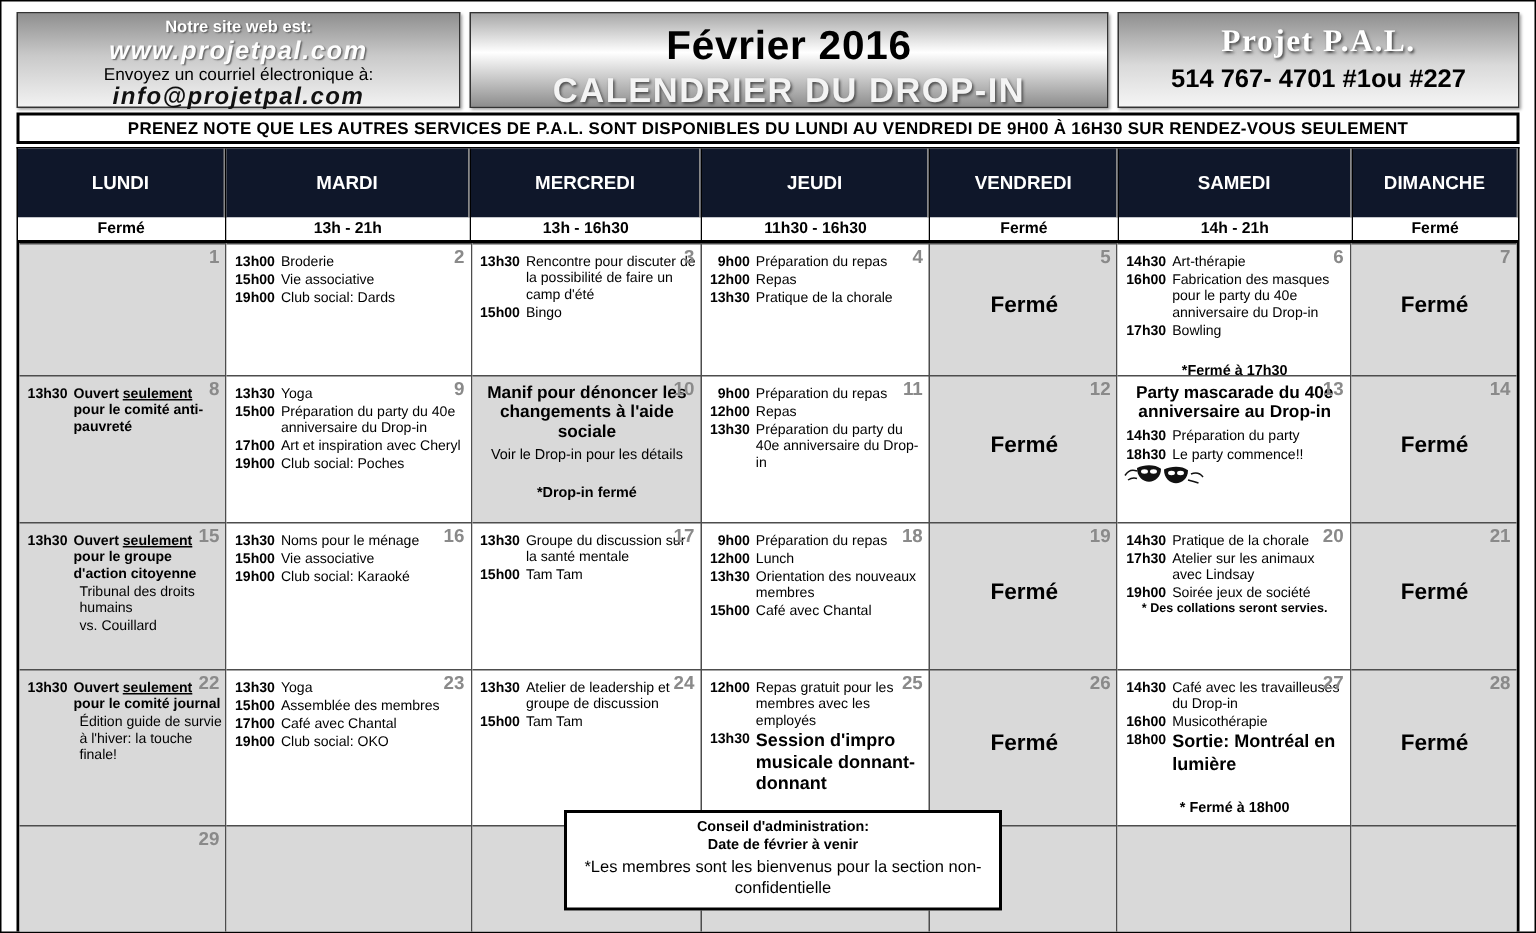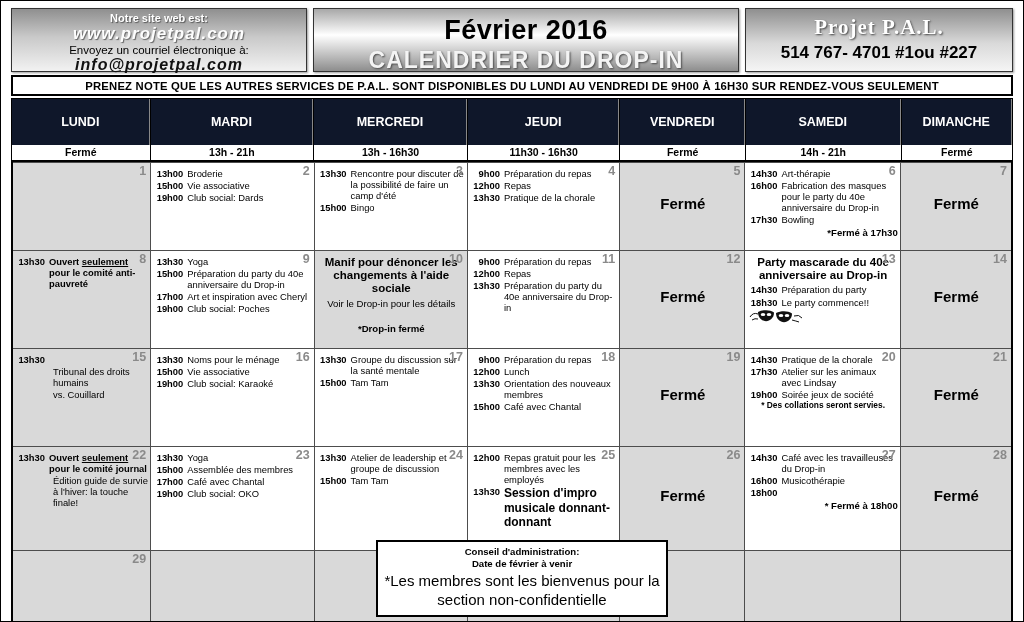--- a/index.html
+++ b/index.html
@@ -62,36 +62,36 @@
   .cell.shaded { background:#d9d9d9; }
   .daynum { position:absolute; top:1px; right:4px; color:#8a8a8a; font-weight:bold; font-size:12.5px; }
   .lines { margin-top:2px; }
   .line { display:flex; font-size:9.4px; line-height:1.18; margin-bottom:1px; }
   .time { font-weight:bold; flex:0 0 33px; text-align:right; padding-right:4px; white-space:nowrap;}
   .txt  { flex:1; padding-top:0; }
   .line.bold .txt { font-weight:bold; }
   .line.big .txt { font-weight:bold; font-size:12px; line-height:1.2;}
   .line.title { display:block; text-align:center; font-weight:bold; font-size:11.5px; line-height:1.15; margin:0 0 2px 0;}
   .line.subcenter { display:block; text-align:center; font-size:9.6px; }
-  .line.note { display:block; text-align:right; font-weight:bold; font-size:9.6px; margin-top:2px;}
+  .line.note { display:block; text-align:center; font-weight:bold; font-size:9.6px; margin-top:17px;}
   .line.notegap { display:block; text-align:center; font-weight:bold; font-size:9.6px; margin-top:14px;}
   .line.notesmall { display:block; text-align:center; font-weight:bold; font-size:8.4px; margin-top:1px;}
   .line.sub { display:block; padding-left:37px; font-size:9.4px; }
   .u { text-decoration:underline; }
   .cell.fermecell { display:flex; align-items:center; justify-content:center; }
   .ferme-big { font-weight:bold; font-size:15px; text-align:center; margin-top:-8px;}
   .mask-wrap { text-align:center; margin-top:1px; }
   
   .admin-box {
     position:absolute; left:36.4%; top:380px; width:29.2%;
     background:#fff; border:2px solid #000; text-align:center;
     padding:4px 6px 5px 6px; z-index:5;
   }
   .admin-box .b1, .admin-box .b2 { font-weight:bold; font-size:9.6px; line-height:1.3;}
-  .admin-box .b3 { font-size:15px; line-height:1.3;}
+  .admin-box .b3 { font-size:11px; line-height:1.3;}
 </style>
 </head>
 <body>
 
 <div class="header">
   <div class="hdr-box hdr-left">
     <div class="l1">Notre site web est:</div>
     <div class="l2">www.projetpal.com</div>
     <div class="l3">Envoyez un courriel électronique à:</div>
     <div class="l4">info@projetpal.com</div>
@@ -303,20 +303,21 @@
       </div>
       <div class="cell c7 shaded fermecell">
         <span class="daynum">14</span>
         <div class="ferme-big">Fermé</div>
       </div>
       <div class="cell c1 shaded">
         <span class="daynum">15</span>
         <div class="lines">
           <div class="line bold">
             <span class="time">13h30</span>
+            <span class="txt"><span>Ouvert </span><span class="u">seulement</span><span> pour le groupe d'action citoyenne</span></span>
           </div>
           <div class="line sub">Tribunal des droits humains</div>
           <div class="line sub">vs. Couillard</div>
         </div>
       </div>
       <div class="cell c2">
         <span class="daynum">16</span>
         <div class="lines">
           <div class="line ">
             <span class="time">13h30</span>
@@ -459,20 +460,21 @@
           <div class="line ">
             <span class="time">14h30</span>
             <span class="txt">Café avec les travailleuses du Drop-in</span>
           </div>
           <div class="line ">
             <span class="time">16h00</span>
             <span class="txt">Musicothérapie</span>
           </div>
           <div class="line big">
             <span class="time">18h00</span>
+            <span class="txt">Sortie: Montréal en lumière</span>
           </div>
           <div class="line note">* Fermé à 18h00</div>
         </div>
       </div>
       <div class="cell c7 shaded fermecell">
         <span class="daynum">28</span>
         <div class="ferme-big">Fermé</div>
       </div>
       <div class="cell c1 shaded">
         <span class="daynum">29</span>

